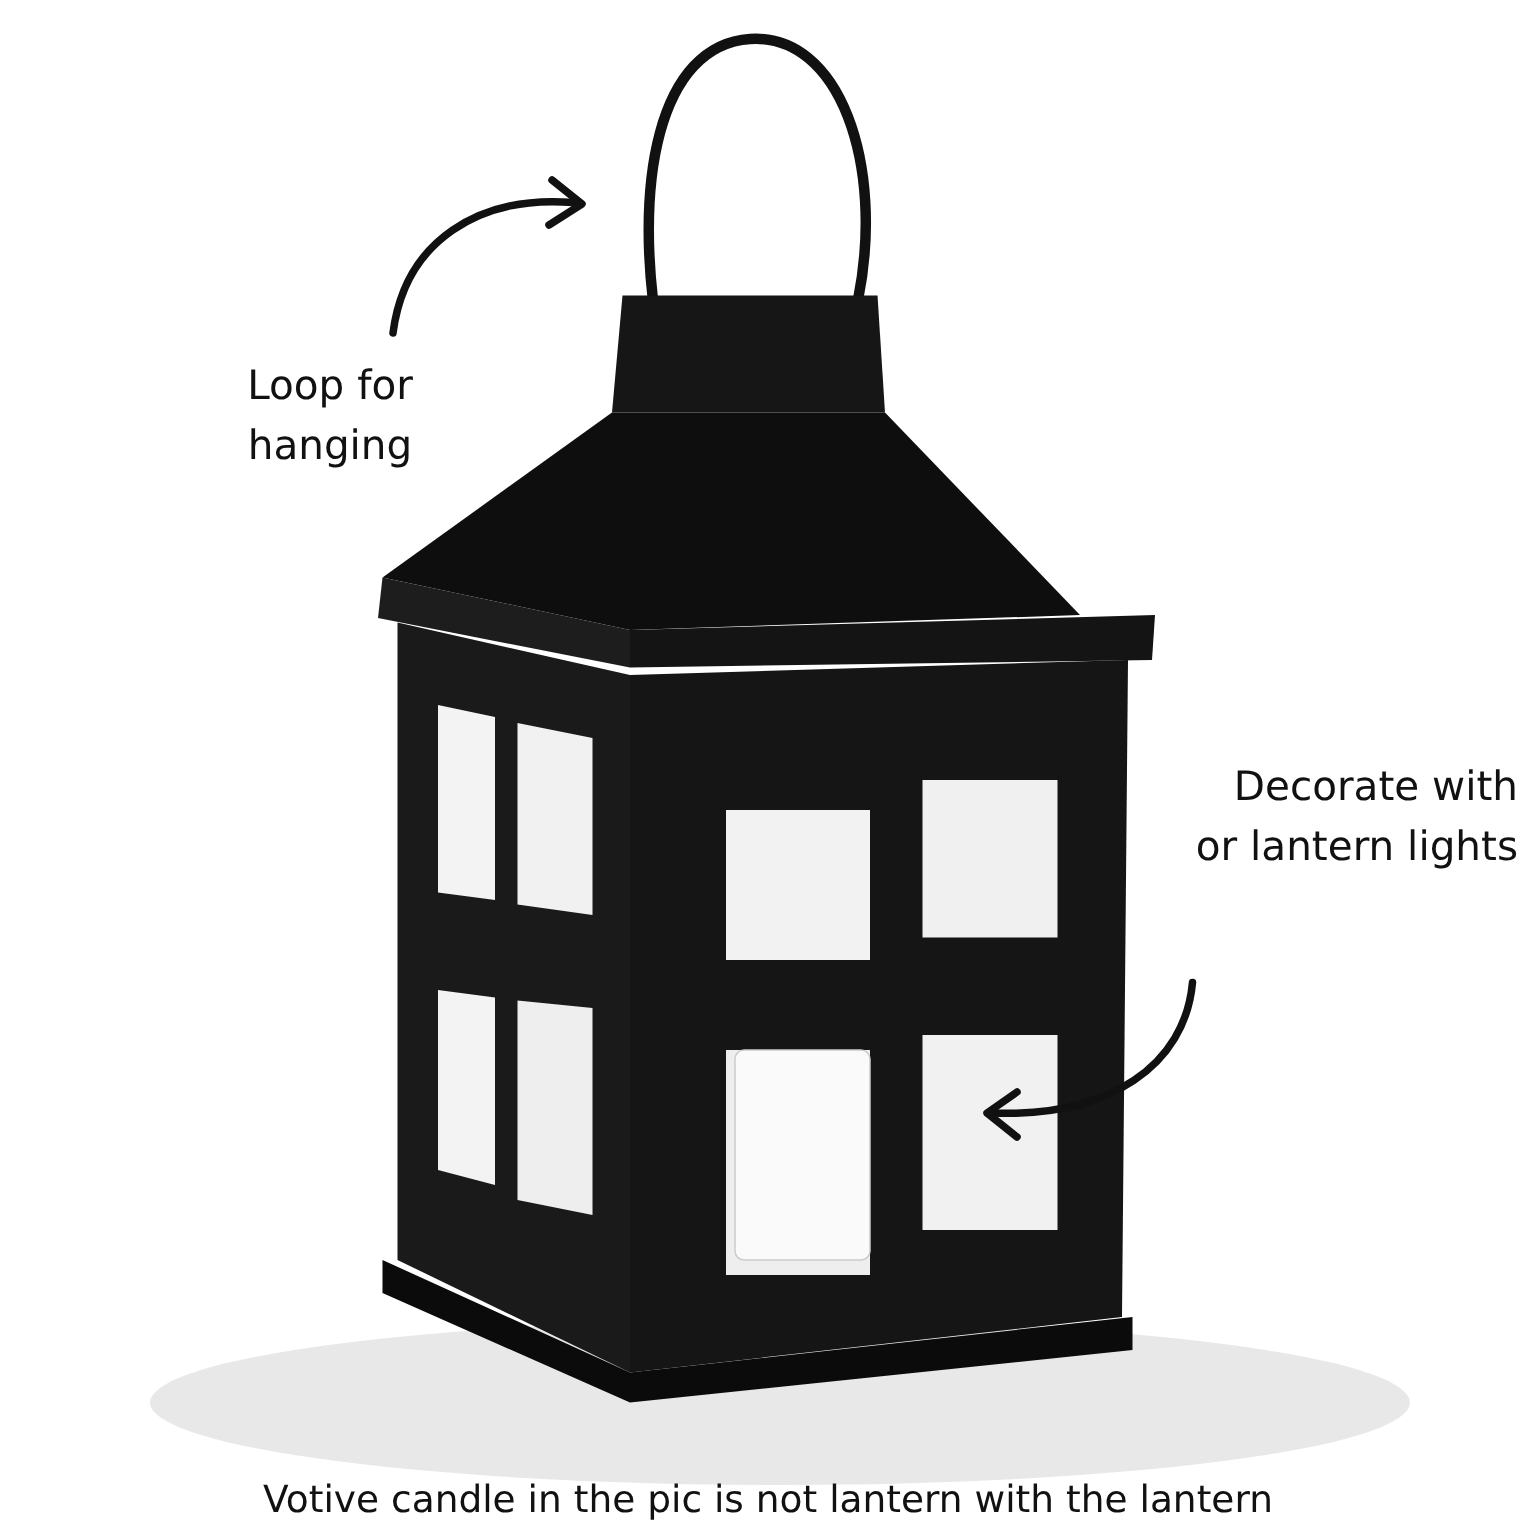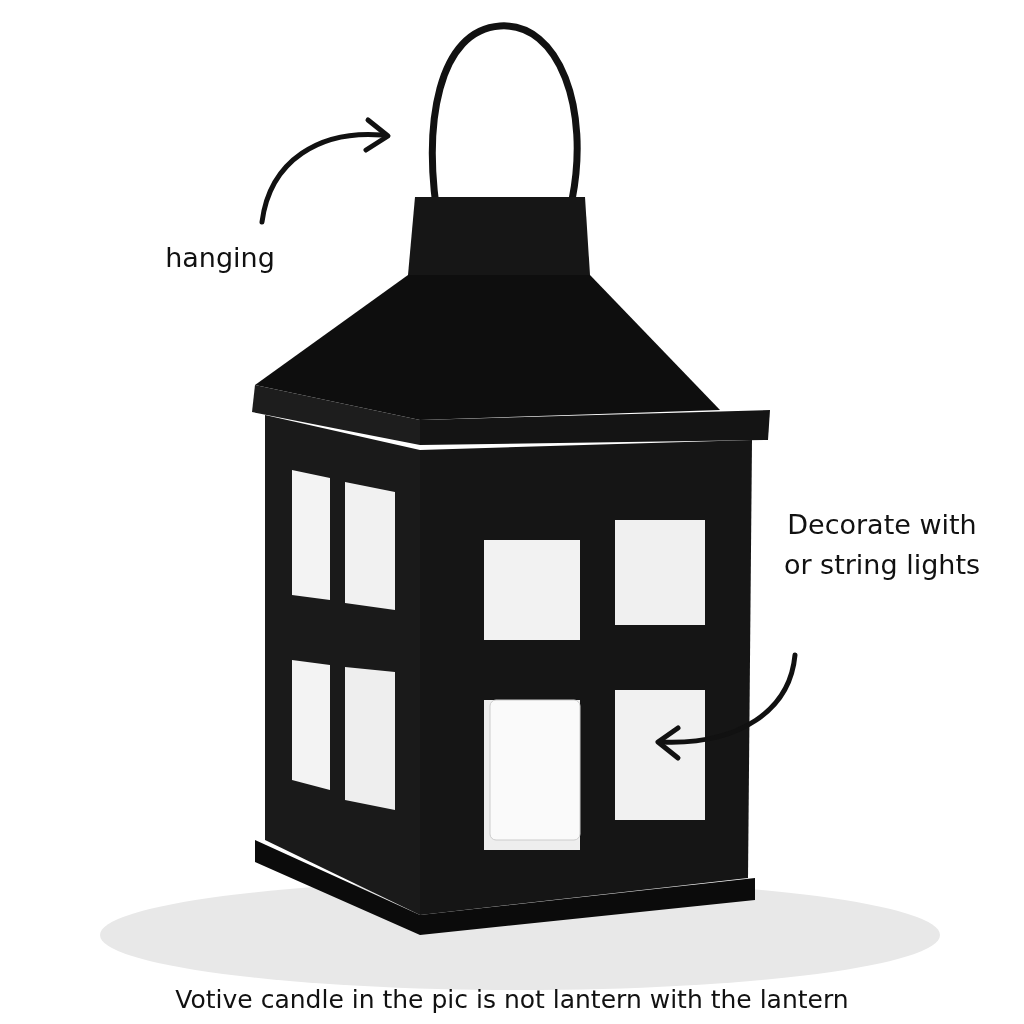--- a/index.html
+++ b/index.html
@@ -1,19 +1,19 @@
 <!DOCTYPE html>
 <html><head>
 <meta charset="utf-8">
 <style>
   html,body{margin:0;padding:0;background:#fff;}
   body{width:1024px;height:1024px;position:relative;overflow:hidden;font-family:"DejaVu Sans",sans-serif;color:#111;}
   .caption{position:absolute;font-size:27px;line-height:40px;color:#111;text-align:center;white-space:nowrap;}
   #cap-loop{left:140px;top:238px;width:160px;}
-  #cap-decor{left:752px;top:505px;width:260px;}
+  #cap-decor{left:752px;top:505px;width:260px;text-align:right;}
   #cap-bottom{left:160px;top:980px;width:704px;font-size:25px;}
   svg{position:absolute;left:0;top:0;}
 </style>
 </head>
 <body>
 
 <svg width="1024" height="1024" viewBox="0 0 1024 1024">
 
   <ellipse cx="520" cy="935" rx="420" ry="55" fill="#e8e8e8"></ellipse>
 
@@ -43,21 +43,22 @@
 
   <polygon points="255,840 420,915 755,878 755,900 420,935 255,862" fill="#0b0b0b"></polygon>
 
   <path d="M262 222 C 270 160, 320 130, 382 135" fill="none" stroke="#111" stroke-width="5" stroke-linecap="round"></path>
   <path d="M368 120 L388 136 L366 150" fill="none" stroke="#111" stroke-width="5" stroke-linecap="round" stroke-linejoin="round"></path>
   <path d="M795 655 C 790 710, 740 745, 662 742" fill="none" stroke="#111" stroke-width="5" stroke-linecap="round"></path>
   <path d="M678 728 L658 742 L678 758" fill="none" stroke="#111" stroke-width="5" stroke-linecap="round" stroke-linejoin="round"></path>
 </svg>
 
 <div class="caption" id="cap-loop">
+  <div>Loop for</div>
   <div>hanging</div>
 </div>
 
 <div class="caption" id="cap-decor">
   <div>Decorate with</div>
-  <div>or string lights</div>
+  <div>or lantern lights</div>
 </div>
 
 <div class="caption" id="cap-bottom">Votive candle in the pic is not lantern with the lantern</div>
 
 </body></html>

